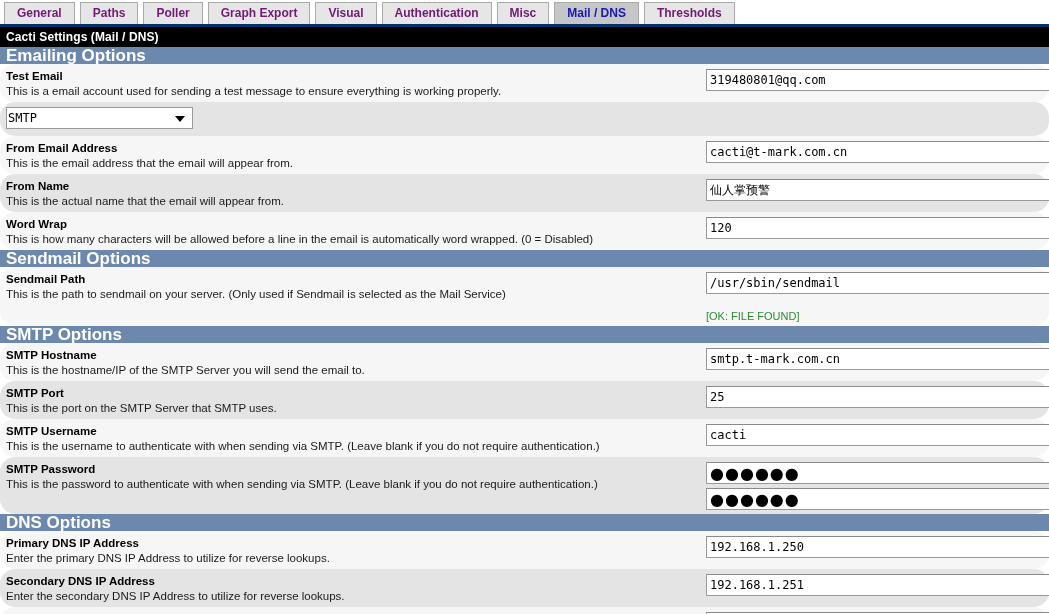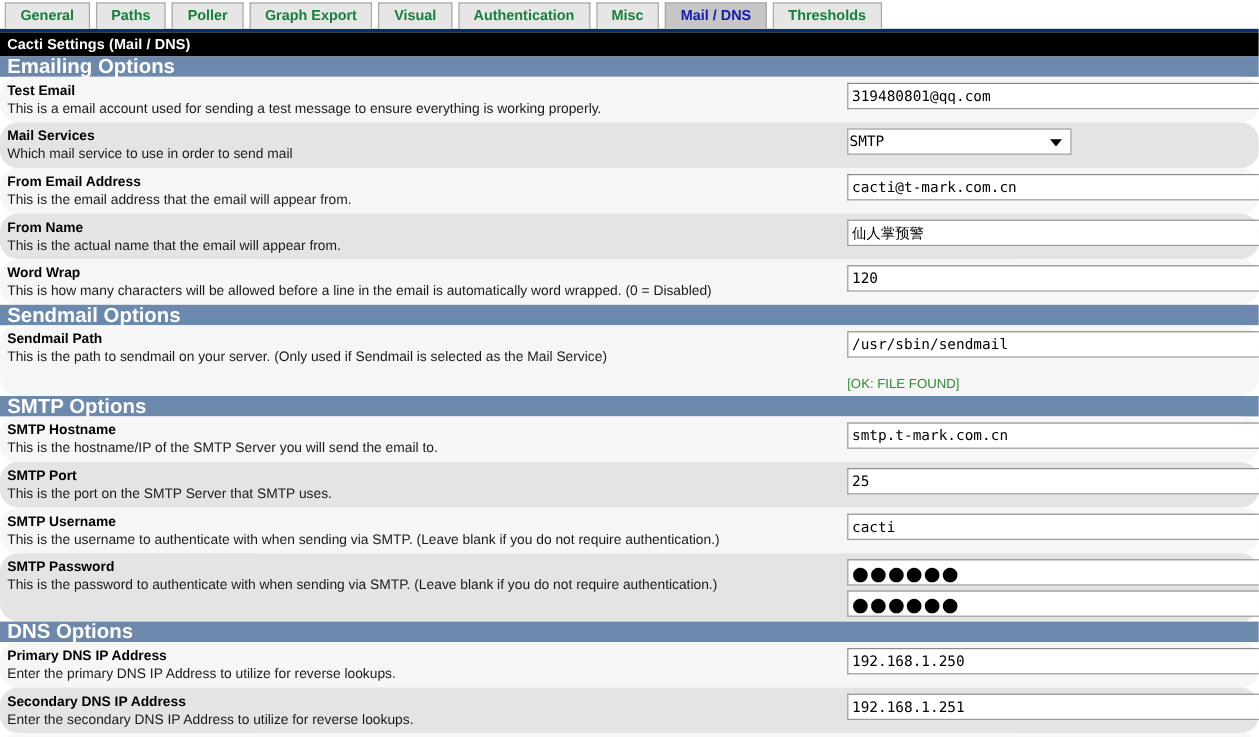--- a/index.html
+++ b/index.html
@@ -27,21 +27,21 @@
     border-bottom: 3px solid #00316b;
   }
   .tab {
     height: 22px;
     line-height: 21px;
     margin-right: 5px;
     padding: 0 12px;
     background: #e6e6e6;
     border: 1px solid #a9a9a9;
     border-bottom: none;
-    color: #15803d;
+    color: #701a75;
     font-weight: bold;
     font-size: 12px;
     white-space: nowrap;
     box-sizing: border-box;
     cursor: pointer;
     user-select: none;
   }
   .tab.active {
     background: #c6c6c6;
     color: #1818b2;
@@ -196,24 +196,20 @@
   <div class="label-col">
     <span class="f-label">Test Email</span>
     <span class="f-desc">This is a email account used for sending a test message to ensure everything is working properly.</span>
   </div>
   <div class="field-col">
     <input class="txt" type="text" value="319480801@qq.com" style="">
   </div>
 </div>
 
 <div class="row even">
-  <div class="label-col">
-    <span class="f-label">Mail Services</span>
-    <span class="f-desc">Which mail service to use in order to send mail</span>
-  </div>
   <div class="field-col">
     <div class="select-wrap">
       <select class="sel">
         <option>SMTP</option>
       </select>
       <span class="select-arrow"></span>
     </div>
   </div>
 </div>
 

